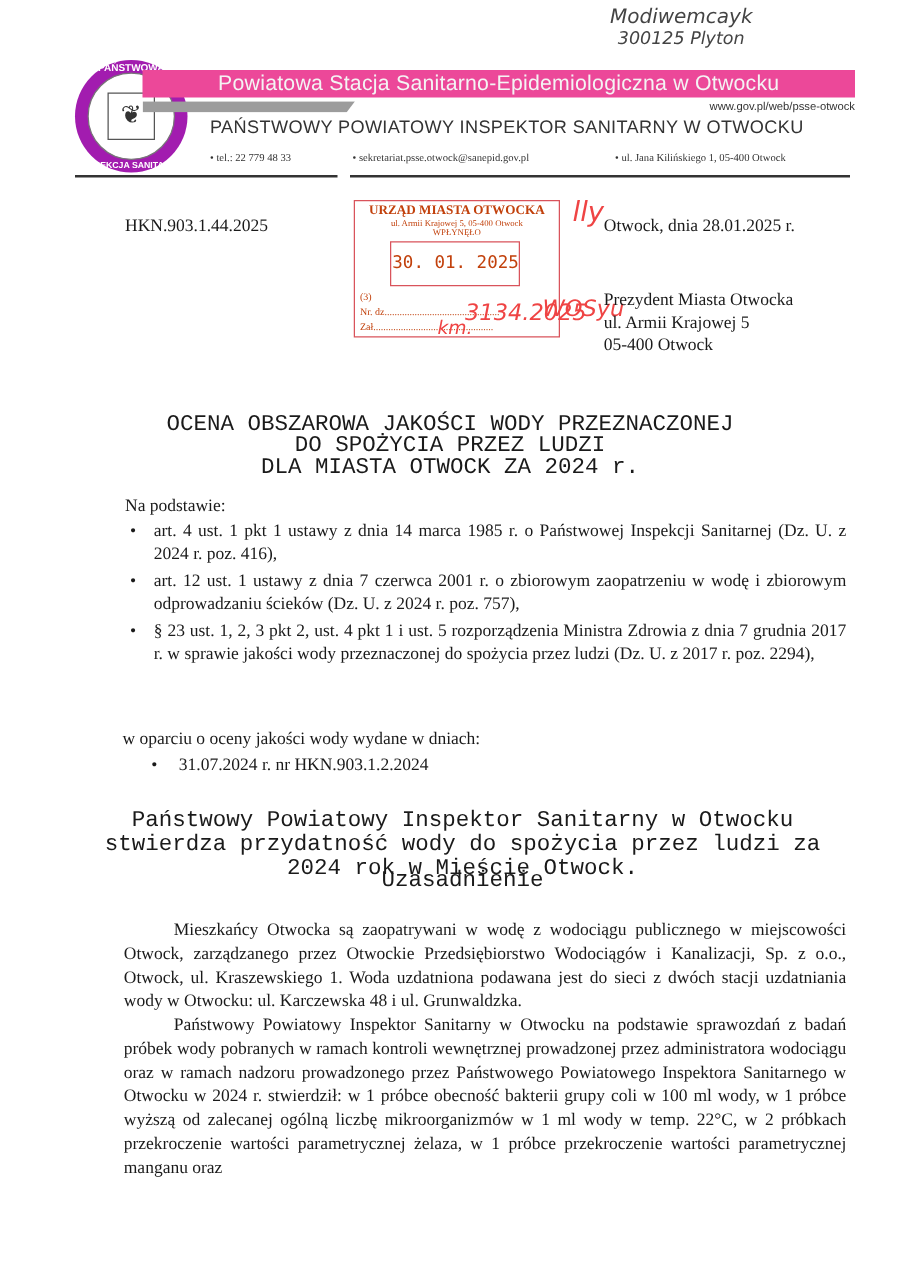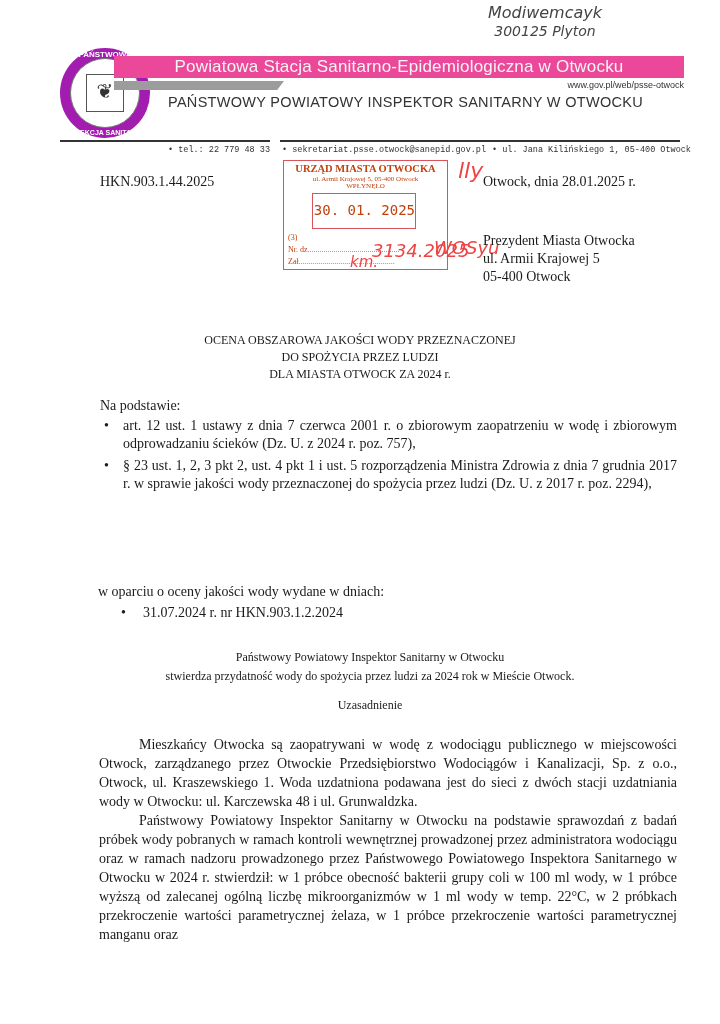--- a/index.html
+++ b/index.html
@@ -4,39 +4,39 @@
 <style>
   html, body { margin: 0; padding: 0; }
   body { width: 720px; height: 1024px; background: #ffffff; position: relative; overflow: hidden; font-family: "Liberation Serif", serif; color: #1a1a1a; }
   .abs { position: absolute; }
   .hw { font-family: "DejaVu Sans", sans-serif; font-style: italic; color: #444; }
   .band1 { left: 114px; top: 56px; width: 570px; height: 22px; background: #ec4899; }
   .band1 span { position: absolute; left: 0; right: 0; top: 0; text-align: center; color: #f4f4f4; font-family: "Liberation Sans", sans-serif; font-size: 17px; line-height: 22px; letter-spacing: 0.2px; }
   .band2 { left: 114px; top: 81px; width: 170px; height: 9px; background: #9c9c9c; clip-path: polygon(0 0, 100% 0, 96% 100%, 0 100%); }
   .website { right: 36px; top: 80px; font-family: "Liberation Sans", sans-serif; font-size: 9px; color: #333; }
   .inspector { left: 168px; top: 94px; font-family: "Liberation Sans", sans-serif; font-size: 14.5px; color: #333; letter-spacing: 0.3px; }
-  .contact { top: 121px; font-family: Liberation Mono, monospace; font-size: 8.5px; color: #333; margin-top: 24px; }
+  .contact { top: 121px; font-family: Liberation Serif, serif; font-size: 8.5px; color: #333; }
   .rule1 { left: 60px; top: 140px; width: 210px; height: 2px; background: #333; }
   .rule2 { left: 280px; top: 140px; width: 400px; height: 2px; background: #333; }
   .logo { left: 60px; top: 48px; width: 90px; height: 90px; border-radius: 50%; background: #a21caf; }
   .logo .inner { position: absolute; left: 10px; top: 10px; width: 70px; height: 70px; border-radius: 50%; background: #fff; border: 1px solid #777; box-sizing: border-box; }
   .logo .sq { position: absolute; left: 26px; top: 26px; width: 38px; height: 38px; background: #fff; border: 1px solid #555; box-sizing: border-box; }
   .logo .eagle { position: absolute; left: 0; right: 0; top: 4px; text-align: center; font-size: 20px; color: #333; }
   .logo .ring-top { position: absolute; left: 0; right: 0; top: 2px; text-align: center; font-family: "Liberation Sans", sans-serif; font-size: 8px; font-weight: bold; color: #fff; }
   .logo .ring-bot { position: absolute; left: 0; right: 0; bottom: 2px; text-align: center; font-family: "Liberation Sans", sans-serif; font-size: 7px; font-weight: bold; color: #fff; }
   .txt { font-size: 14px; line-height: 18px; }
   .stamp { left: 283px; top: 160px; width: 165px; height: 110px; border: 1.5px solid #d9535b; box-sizing: border-box; color: #c2410c; font-family: "Liberation Serif", serif; }
   .stamp .h1 { position: absolute; left: 0; right: 0; top: 2px; text-align: center; font-weight: bold; font-size: 10.5px; }
   .stamp .h2 { position: absolute; left: 0; right: 0; top: 14px; text-align: center; font-size: 7px; }
   .stamp .h3 { position: absolute; left: 0; right: 0; top: 21px; text-align: center; font-size: 7px; }
   .stamp .datebox { position: absolute; left: 28px; top: 32px; width: 104px; height: 36px; border: 1.5px solid #d9535b; box-sizing: border-box; text-align: right; font-family: "DejaVu Sans Mono", monospace; font-size: 14px; line-height: 33px; }
   .stamp .n3 { position: absolute; left: 4px; top: 72px; font-size: 8px; }
   .stamp .nrdz { position: absolute; left: 4px; top: 84px; font-size: 8px; }
   .stamp .zal { position: absolute; left: 4px; top: 96px; font-size: 8px; }
-  .title { left: 0; right: 0; text-align: center; font-size: 12px; line-height: 17px; }
+  .title { left: 0; right: 0; text-align: center; font-size: 18px; line-height: 17px; font-family: Liberation Mono, monospace; }
   ul.bul { margin: 0; padding: 0; list-style: none; }
   .bul li { position: relative; padding-left: 23px; text-align: justify; }
   .bul li::before { content: "\2022"; position: absolute; left: 4px; top: 0; }
   .justify { text-align: justify; }
   .pen { color: #ef4444; font-family: "DejaVu Sans", sans-serif; font-style: italic; }
 </style>
 </head>
 <body>
 
 <div class="abs hw" style="left:470px; top:4px; font-size:16px; line-height:18px; text-align:center; width:150px;">
@@ -89,20 +89,21 @@
 </div>
 
 <div class="abs title" style="top:332px; left:60px; right:60px;">
   <div>OCENA OBSZAROWA JAKOŚCI WODY PRZEZNACZONEJ</div>
   <div>DO SPOŻYCIA PRZEZ LUDZI</div>
   <div>DLA MIASTA OTWOCK ZA 2024 r.</div>
 </div>
 
 <div class="abs txt" style="left:100px; top:397px;">Na podstawie:</div>
 <ul class="abs bul txt" style="left:100px; top:417px; width:577px;">
+  <li style="margin-bottom:4px;">art. 4 ust. 1 pkt 1 ustawy z dnia 14 marca 1985 r. o Państwowej Inspekcji Sanitarnej (Dz. U. z 2024 r. poz. 416),</li>
   <li style="margin-bottom:4px;">art. 12 ust. 1 ustawy z dnia 7 czerwca 2001 r. o zbiorowym zaopatrzeniu w wodę i zbiorowym odprowadzaniu ścieków (Dz. U. z 2024 r. poz. 757),</li>
   <li>§ 23 ust. 1, 2, 3 pkt 2, ust. 4 pkt 1 i ust. 5 rozporządzenia Ministra Zdrowia z dnia 7 grudnia 2017 r. w sprawie jakości wody przeznaczonej do spożycia przez ludzi (Dz. U. z 2017 r. poz. 2294),</li>
 </ul>
 
 <div class="abs txt" style="left:98px; top:583px;">w oparciu o oceny jakości wody wydane w dniach:</div>
 <ul class="abs bul txt" style="left:117px; top:603px; width:400px; line-height:20px;">
   <li style="padding-left:26px;">31.07.2024 r. nr HKN.903.1.2.2024</li>
 </ul>
 
 <div class="abs title" style="top:648px; left:60px; right:40px; line-height:19px;">

